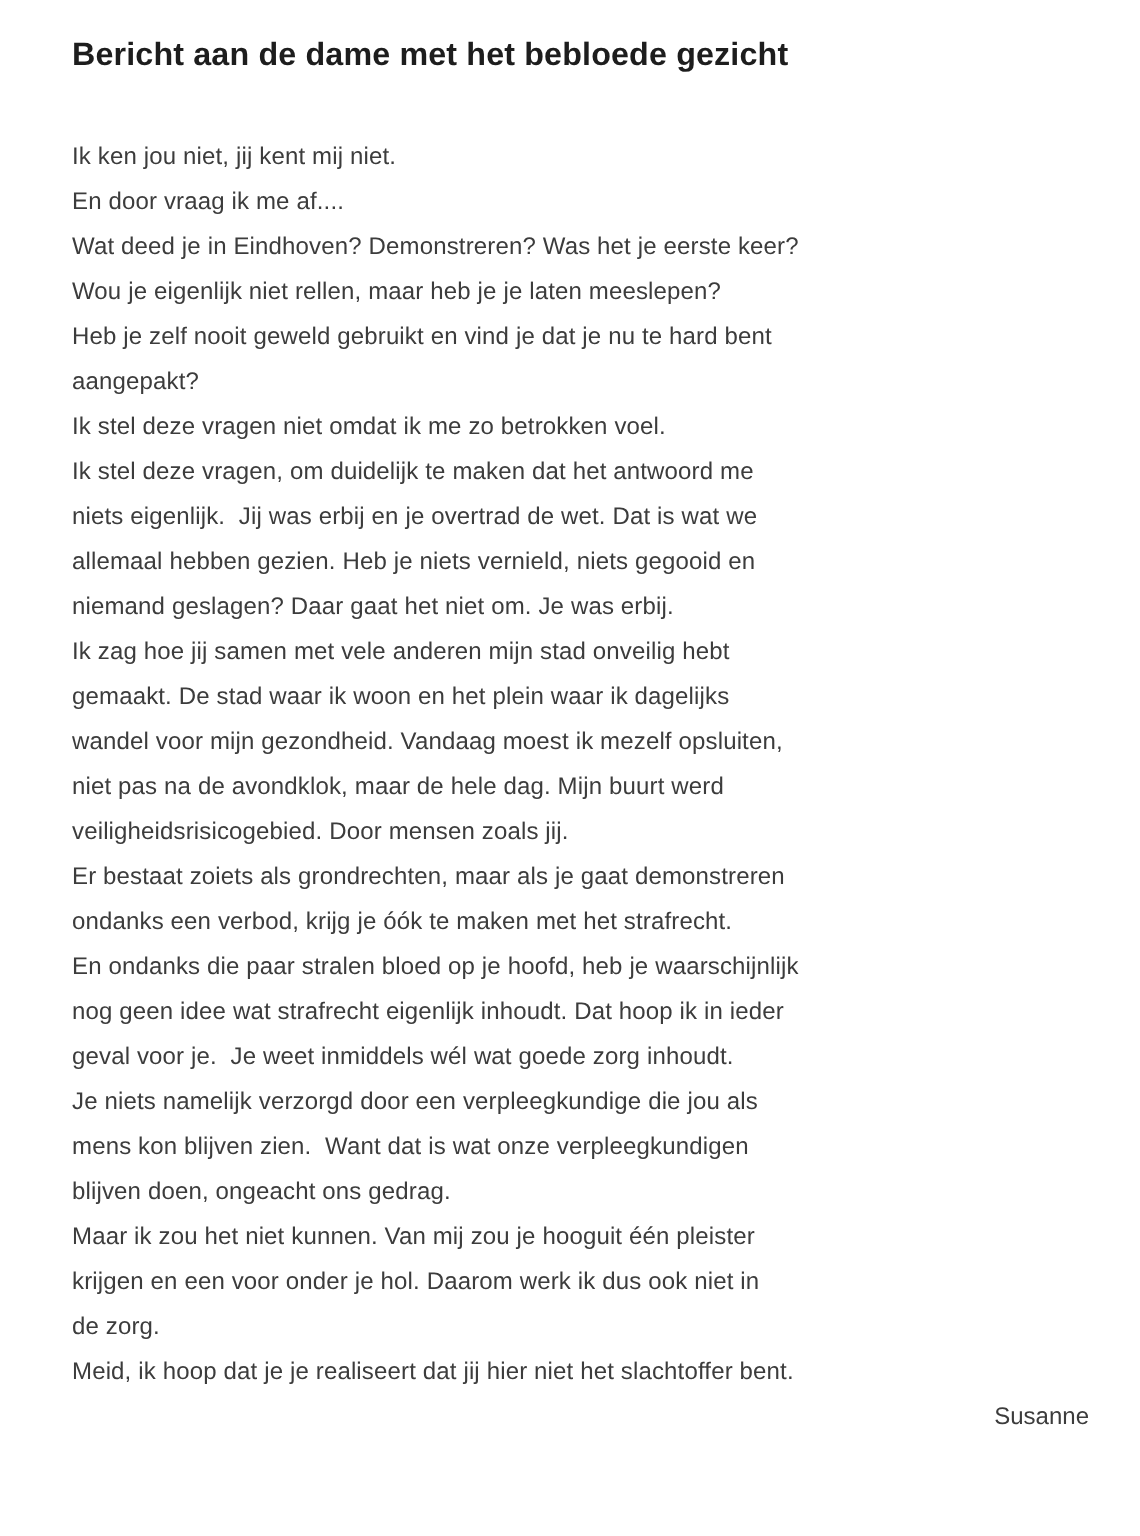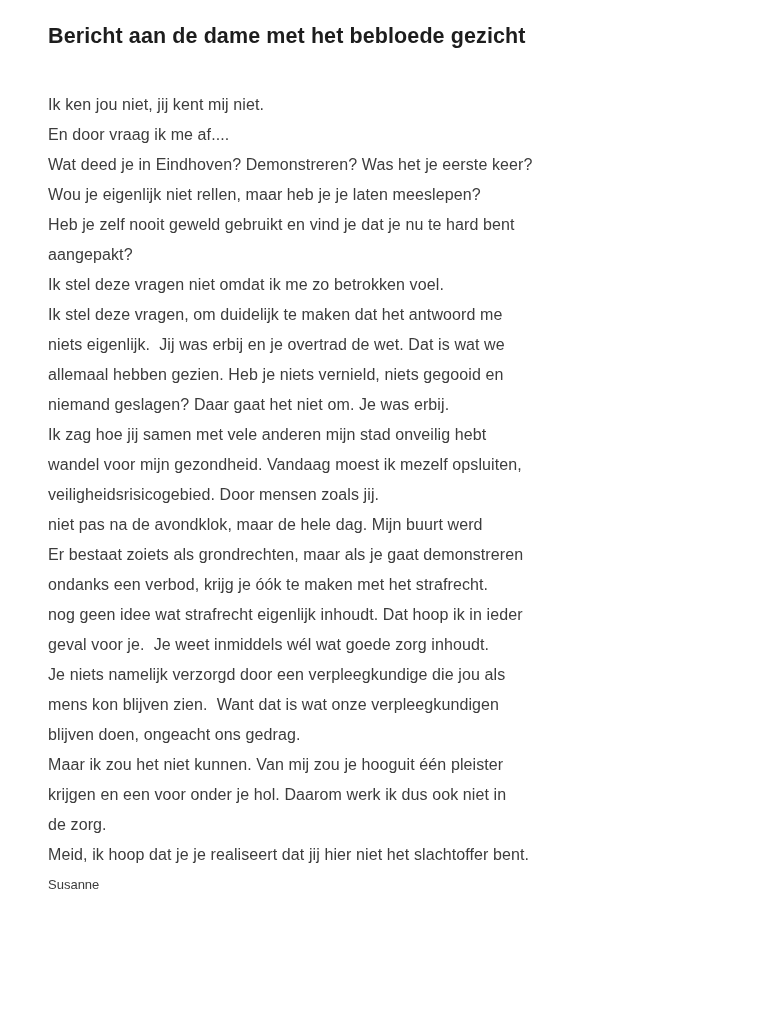--- a/index.html
+++ b/index.html
@@ -33,24 +33,24 @@
   }
   .line {
     font-size: 16px;
     line-height: 30px;
     font-weight: normal;
     color: #3c3c3c;
     white-space: pre;          
     letter-spacing: 0.1px;
   }
   .signature {
-    font-size: 13px;
+    font-size: 16px;
     line-height: 30px;
     color: #3c3c3c;
-    text-align: left;
+    text-align: right;
     margin-top: 0;
   }
 </style>
 </head>
 <body>
 
 <div class="page">
   <h1 class="doc-title">Bericht aan de dame met het bebloede gezicht</h1>
 
   <div class="letter-body">
@@ -59,25 +59,27 @@
       <div class="line">Wat deed je in Eindhoven? Demonstreren? Was het je eerste keer?</div>
       <div class="line">Wou je eigenlijk niet rellen, maar heb je je laten meeslepen?</div>
       <div class="line">Heb je zelf nooit geweld gebruikt en vind je dat je nu te hard bent</div>
       <div class="line">aangepakt?</div>
       <div class="line">Ik stel deze vragen niet omdat ik me zo betrokken voel.</div>
       <div class="line">Ik stel deze vragen, om duidelijk te maken dat het antwoord me</div>
       <div class="line">niets eigenlijk.  Jij was erbij en je overtrad de wet. Dat is wat we</div>
       <div class="line">allemaal hebben gezien. Heb je niets vernield, niets gegooid en</div>
       <div class="line">niemand geslagen? Daar gaat het niet om. Je was erbij.</div>
       <div class="line">Ik zag hoe jij samen met vele anderen mijn stad onveilig hebt</div>
+      <div class="line">gemaakt. De stad waar ik woon en het plein waar ik dagelijks</div>
       <div class="line">wandel voor mijn gezondheid. Vandaag moest ik mezelf opsluiten,</div>
+      <div class="line">niet pas na de avondklok, maar de hele dag. Mijn buurt werd</div>
       <div class="line">veiligheidsrisicogebied. Door mensen zoals jij.</div>
-      <div class="line">niet pas na de avondklok, maar de hele dag. Mijn buurt werd</div>
       <div class="line">Er bestaat zoiets als grondrechten, maar als je gaat demonstreren</div>
       <div class="line">ondanks een verbod, krijg je óók te maken met het strafrecht.</div>
+      <div class="line">En ondanks die paar stralen bloed op je hoofd, heb je waarschijnlijk</div>
       <div class="line">nog geen idee wat strafrecht eigenlijk inhoudt. Dat hoop ik in ieder</div>
       <div class="line">geval voor je.  Je weet inmiddels wél wat goede zorg inhoudt.</div>
       <div class="line">Je niets namelijk verzorgd door een verpleegkundige die jou als</div>
       <div class="line">mens kon blijven zien.  Want dat is wat onze verpleegkundigen</div>
       <div class="line">blijven doen, ongeacht ons gedrag.</div>
       <div class="line">Maar ik zou het niet kunnen. Van mij zou je hooguit één pleister</div>
       <div class="line">krijgen en een voor onder je hol. Daarom werk ik dus ook niet in</div>
       <div class="line">de zorg.</div>
       <div class="line">Meid, ik hoop dat je je realiseert dat jij hier niet het slachtoffer bent.</div>
     </div>

